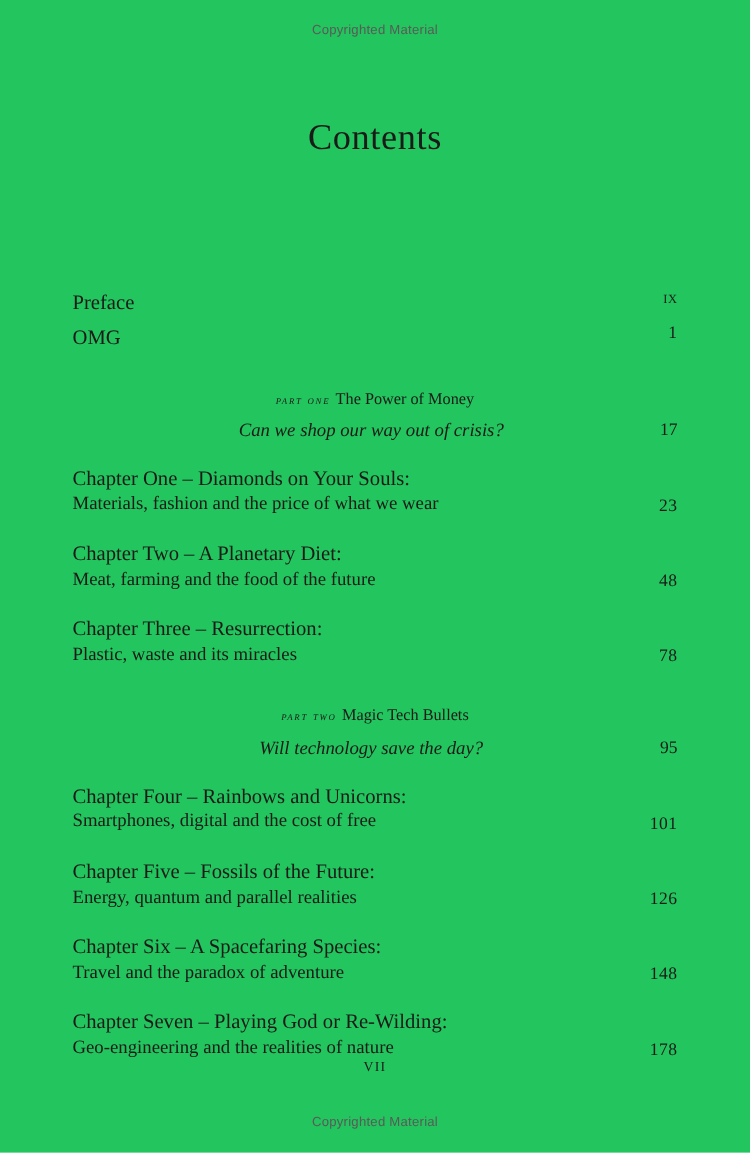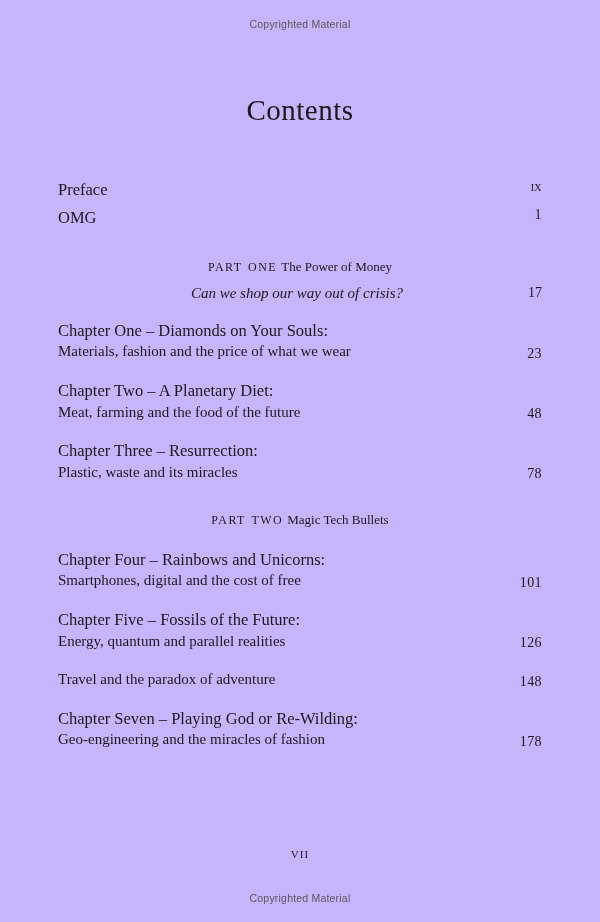--- a/index.html
+++ b/index.html
@@ -11,21 +11,21 @@
     width: 600px;
     height: 922px;
     position: relative;
     font-family: "Liberation Serif", serif;
     color: #1a1a18;
     overflow: hidden;
   }
   .page {
     position: absolute;
     inset: 0;
-    background: #c4b5fd;
+    background: #22c55e;
   }
   .watermark {
     position: absolute;
     left: 0;
     right: 0;
     text-align: center;
     font-family: "Liberation Sans", sans-serif;
     font-size: 10.5px;
     letter-spacing: 0.2px;
     color: #5a5a58;
@@ -44,21 +44,21 @@
     font-family: "Liberation Serif", serif;
     font-weight: 400;
     font-size: 29px;
     text-align: center;
     margin: 0;
     padding: 0;
     letter-spacing: 0.5px;
   }
 
   .toc {
-    margin-top: 52px;
+    margin-top: 104px;
   }
 
   
   .row {
     display: flex;
     align-items: flex-start;
     justify-content: space-between;
     margin-bottom: 11px;
   }
   .row .labels {
@@ -101,22 +101,23 @@
     margin-top: 26px;
     margin-bottom: 4px;
   }
   .part-head {
     text-align: center;
     font-size: 17px;
     line-height: 1.3;
   }
   .part-head .part-label {
     font-variant: small-caps;
-    font-size: 17px;
+    font-size: 10px;
     letter-spacing: 1.4px;
+    font-style: italic;
   }
   .part-head .part-title {
     font-size: 13px;
   }
   .part-sub-row {
     display: flex;
     align-items: flex-start;
     justify-content: space-between;
     margin-top: 8px;
   }
@@ -211,20 +212,24 @@
           </div>
           <div class="pageno">78</div>
         </div>
       </div>
 
       <div class="part">
         <div class="part-head">
           <span class="part-label">part two</span>
           <span class="part-title">Magic Tech Bullets</span>
         </div>
+        <div class="part-sub-row">
+          <div class="part-sub">Will technology save the day?</div>
+          <div class="pageno">95</div>
+        </div>
       </div>
 
       <div class="chapters">
         <div class="row chapter-row">
           <div class="labels">
             <div class="main">Chapter Four – Rainbows and Unicorns:</div>
             <div class="sub">Smartphones, digital and the cost of free</div>
           </div>
           <div class="pageno">101</div>
         </div>
@@ -232,29 +237,30 @@
         <div class="row chapter-row">
           <div class="labels">
             <div class="main">Chapter Five – Fossils of the Future:</div>
             <div class="sub">Energy, quantum and parallel realities</div>
           </div>
           <div class="pageno">126</div>
         </div>
 
         <div class="row chapter-row">
           <div class="labels">
+            <div class="main">Chapter Six – A Spacefaring Species:</div>
             <div class="sub">Travel and the paradox of adventure</div>
           </div>
           <div class="pageno">148</div>
         </div>
 
         <div class="row chapter-row">
           <div class="labels">
             <div class="main">Chapter Seven – Playing God or Re-Wilding:</div>
-            <div class="sub">Geo-engineering and the miracles of fashion</div>
+            <div class="sub">Geo-engineering and the realities of nature</div>
           </div>
           <div class="pageno">178</div>
         </div>
       </div>
 
     </div>
   </div>
 
   <div class="folio">vii</div>
 

